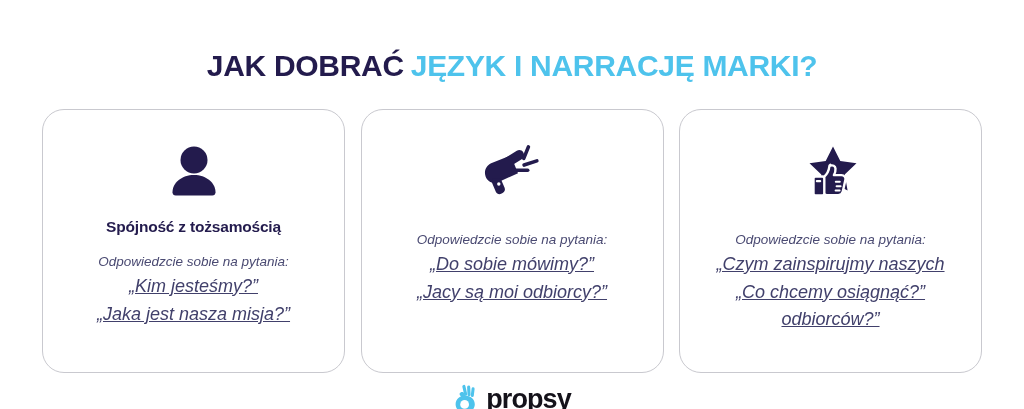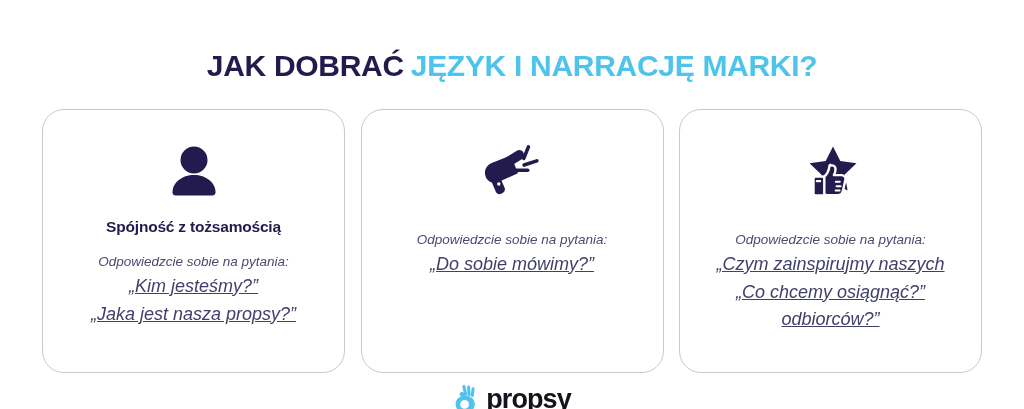--- a/index.html
+++ b/index.html
@@ -134,41 +134,42 @@
       <div class="card-icon">
         <svg width="60" height="60" viewBox="0 0 60 60" aria-hidden="true">
           <circle cx="30" cy="17" r="13.5" fill="#231B4D"></circle>
           <path d="M30 32c-12 0-21.5 7.8-21.5 17.2 0 2 1.3 3.3 3.2 3.3h36.6c1.9 0 3.2-1.3 3.2-3.3C51.5 39.8 42 32 30 32z" fill="#231B4D"></path>
         </svg>
       </div>
       <div class="card-heading">Spójność z tożsamością</div>
       <div class="card-intro">Odpowiedzcie sobie na pytania:</div>
       <ul class="card-questions">
         <li>„Kim jesteśmy?”</li>
-        <li>„Jaka jest nasza propsy?”</li>
+        <li>„Jaka jest nasza misja?”</li>
       </ul>
     </div>
 
     <div class="card">
       <div class="card-icon">
         <svg width="64" height="60" viewBox="0 0 64 60" aria-hidden="true">
           <g fill="#231B4D">
             <path d="M37.5 8.2c2.4-1.3 5.2-.4 6.3 2l.3.8c.9 2.3-.1 4.9-2.3 6L23.1 27.1c-2.3 1.2-5.2.3-6.3-2l-.4-.9c-.9-2.3.1-4.8 2.3-6z" transform="rotate(-4 30 18)"></path>
             <path d="M30.8 12.5 38 30.2 18.6 39c-5.2 2.4-11-.1-13-5.5-1.9-5.2.5-11 5.5-13.2z"></path>
             <path d="M13.5 35.5c-1.6.7-2.2 2.6-1.5 4.2l3.8 9c.9 2.1 3.3 3 5.3 2.1l1.5-.7c2-.9 2.9-3.3 2-5.3l-4-9.4z"></path>
             <circle cx="18.8" cy="41" r="1.7" fill="#ffffff"></circle>
             <rect x="44.5" y="1.5" width="3.6" height="16" rx="1.8" transform="rotate(22 46 9)"></rect>
             <rect x="49" y="12" width="3.6" height="17" rx="1.8" transform="rotate(72 51 20)"></rect>
             <rect x="46.5" y="25.5" width="3.6" height="18" rx="1.8" transform="rotate(90 48 27)"></rect>
           </g>
         </svg>
       </div>
       <div class="card-intro">Odpowiedzcie sobie na pytania:</div>
       <ul class="card-questions">
         <li>„Do sobie mówimy?”</li>
+        <li>„Jacy są moi odbiorcy?”</li>
       </ul>
     </div>
 
     <div class="card">
       <div class="card-icon">
         <svg width="62" height="60" viewBox="0 0 62 60" aria-hidden="true">
           <path d="M33 3.5 40.3 18l16.2 2.3-11.8 11.3 2.9 16-14.6-7.6-14.5 7.6 2.8-16L9.5 20.3 25.7 18z" fill="#231B4D"></path>
           <g>
             <path d="M30.3 22.8c2.3-1.2 5 .3 5.2 2.9.2 2.2-.5 4.4-1.6 6.4h7.6c2.6 0 4.5 2.3 3.9 4.8l-2.6 11.6c-.5 2.1-2.4 3.6-4.6 3.6H26.8c-2 0-3.6-1.6-3.6-3.6V36.4c0-1 .4-2 1.1-2.7 2.9-2.8 4.6-6.4 5-10.1a1.9 1.9 0 0 1 1-1.8z" fill="#231B4D" stroke="#ffffff" stroke-width="2.4" stroke-linejoin="round"></path>
             <rect x="13.5" y="33.5" width="10.8" height="19" rx="2" fill="#231B4D" stroke="#ffffff" stroke-width="2.4"></rect>

